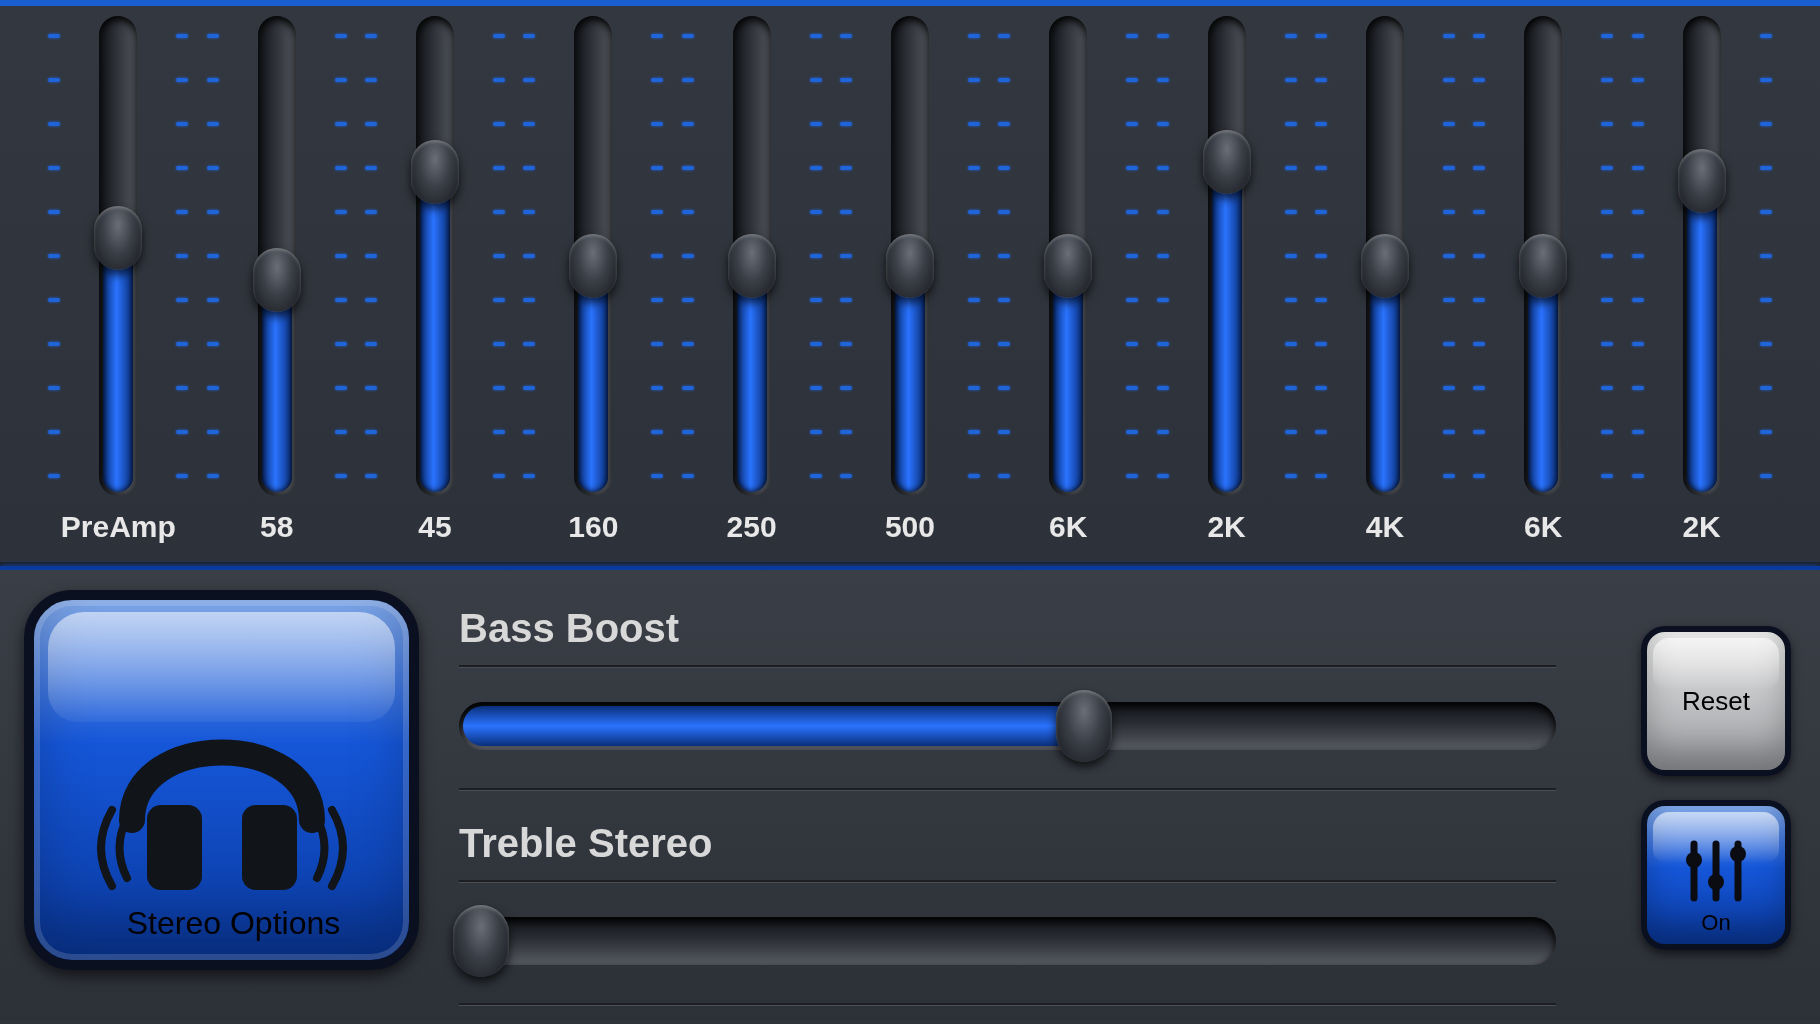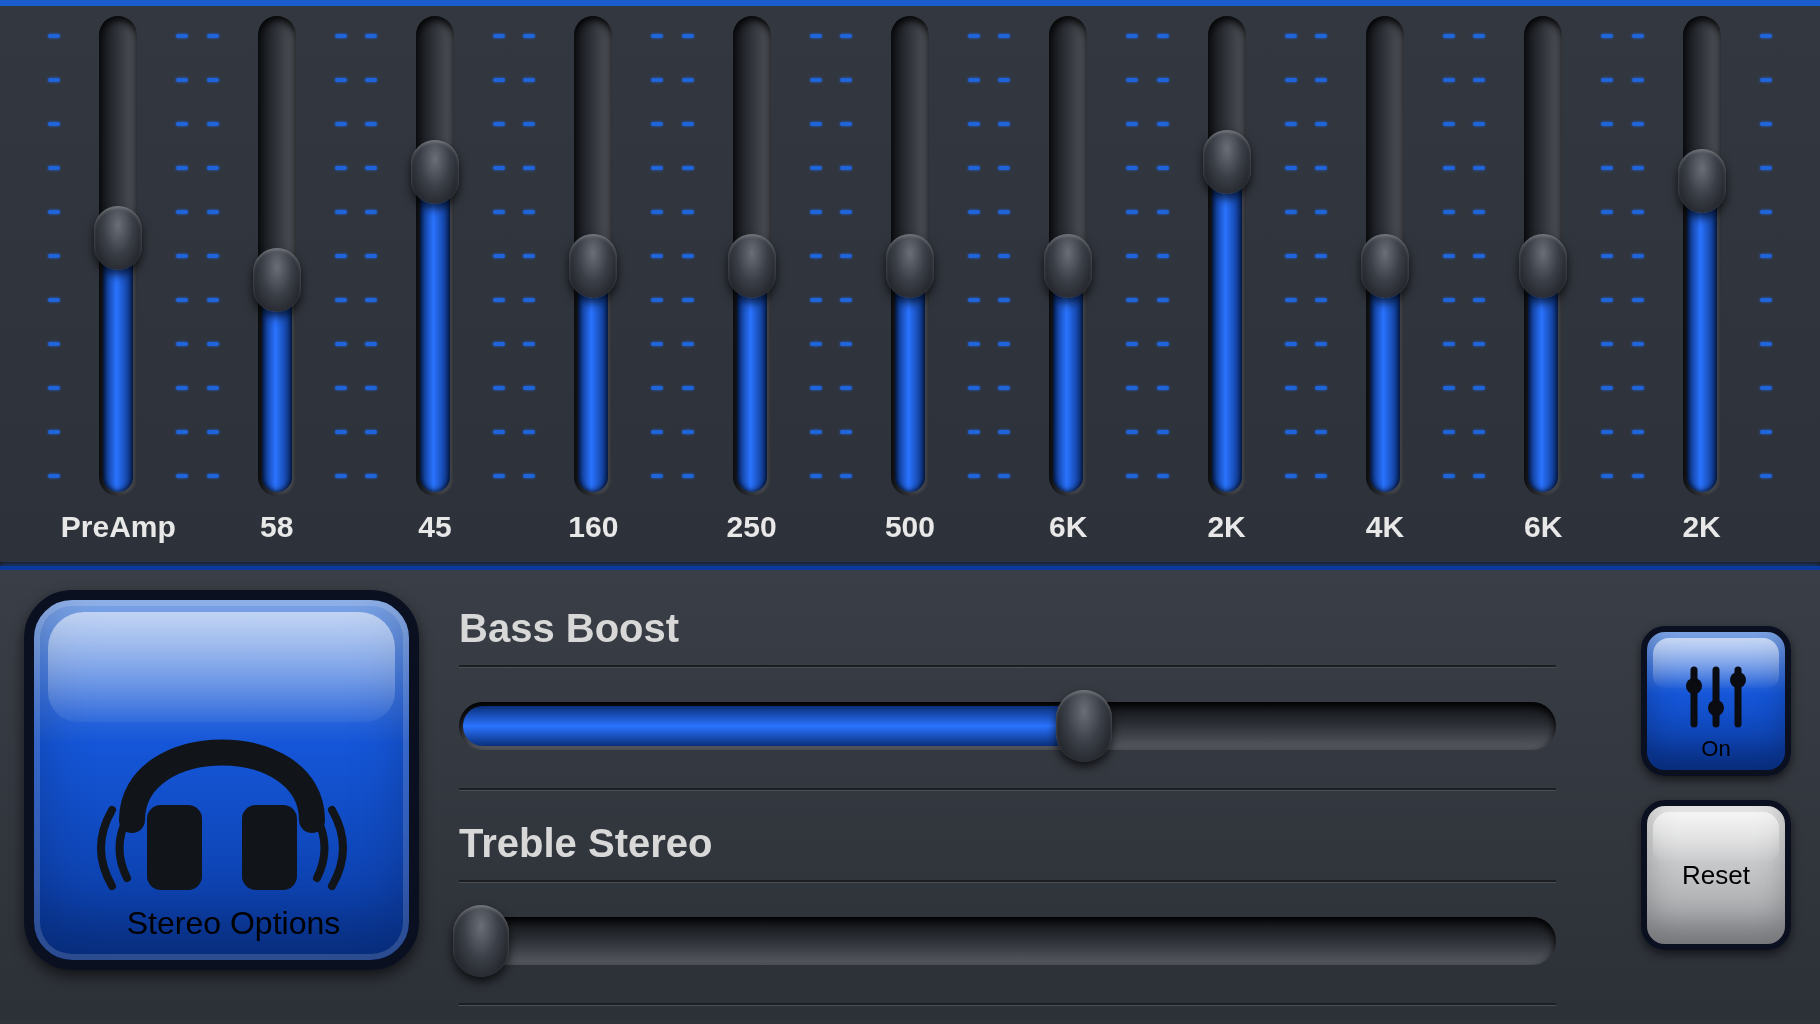--- a/index.html
+++ b/index.html
@@ -756,33 +756,33 @@
     <div class="boost-label" style="margin-top:30px">Treble Stereo</div>
     <hr class="boost-hr">
     <div class="h-track">
       <div class="h-fill" id="treble-fill" style="width: calc(2% - 4px);"></div>
       <div class="h-thumb" id="treble-thumb" style="left: 2%;"></div>
     </div>
     <hr class="boost-hr2">
   </div>
 
   <div class="side-btns">
+    <div class="btn reset-btn">
+      <div class="btn-gloss"></div>
+      <span style="z-index:2">Reset</span>
+    </div>
     <div class="btn on-btn">
       <div class="btn-gloss"></div>
       <svg width="80" height="80" viewBox="0 0 80 80" style="z-index:2">
         <g stroke="#0a0c12" stroke-width="7" stroke-linecap="round">
           <line x1="18" y1="14" x2="18" y2="68"></line>
           <line x1="40" y1="14" x2="40" y2="68"></line>
           <line x1="62" y1="14" x2="62" y2="68"></line>
         </g>
         <circle cx="18" cy="30" r="8" fill="#0a0c12"></circle>
         <circle cx="40" cy="52" r="8" fill="#0a0c12"></circle>
         <circle cx="62" cy="24" r="8" fill="#0a0c12"></circle>
       </svg>
       <span class="lbl" style="z-index:2">On</span>
     </div>
-    <div class="btn reset-btn">
-      <div class="btn-gloss"></div>
-      <span style="z-index:2">Reset</span>
-    </div>
   </div>
 
 </div>
 
 </body></html>

